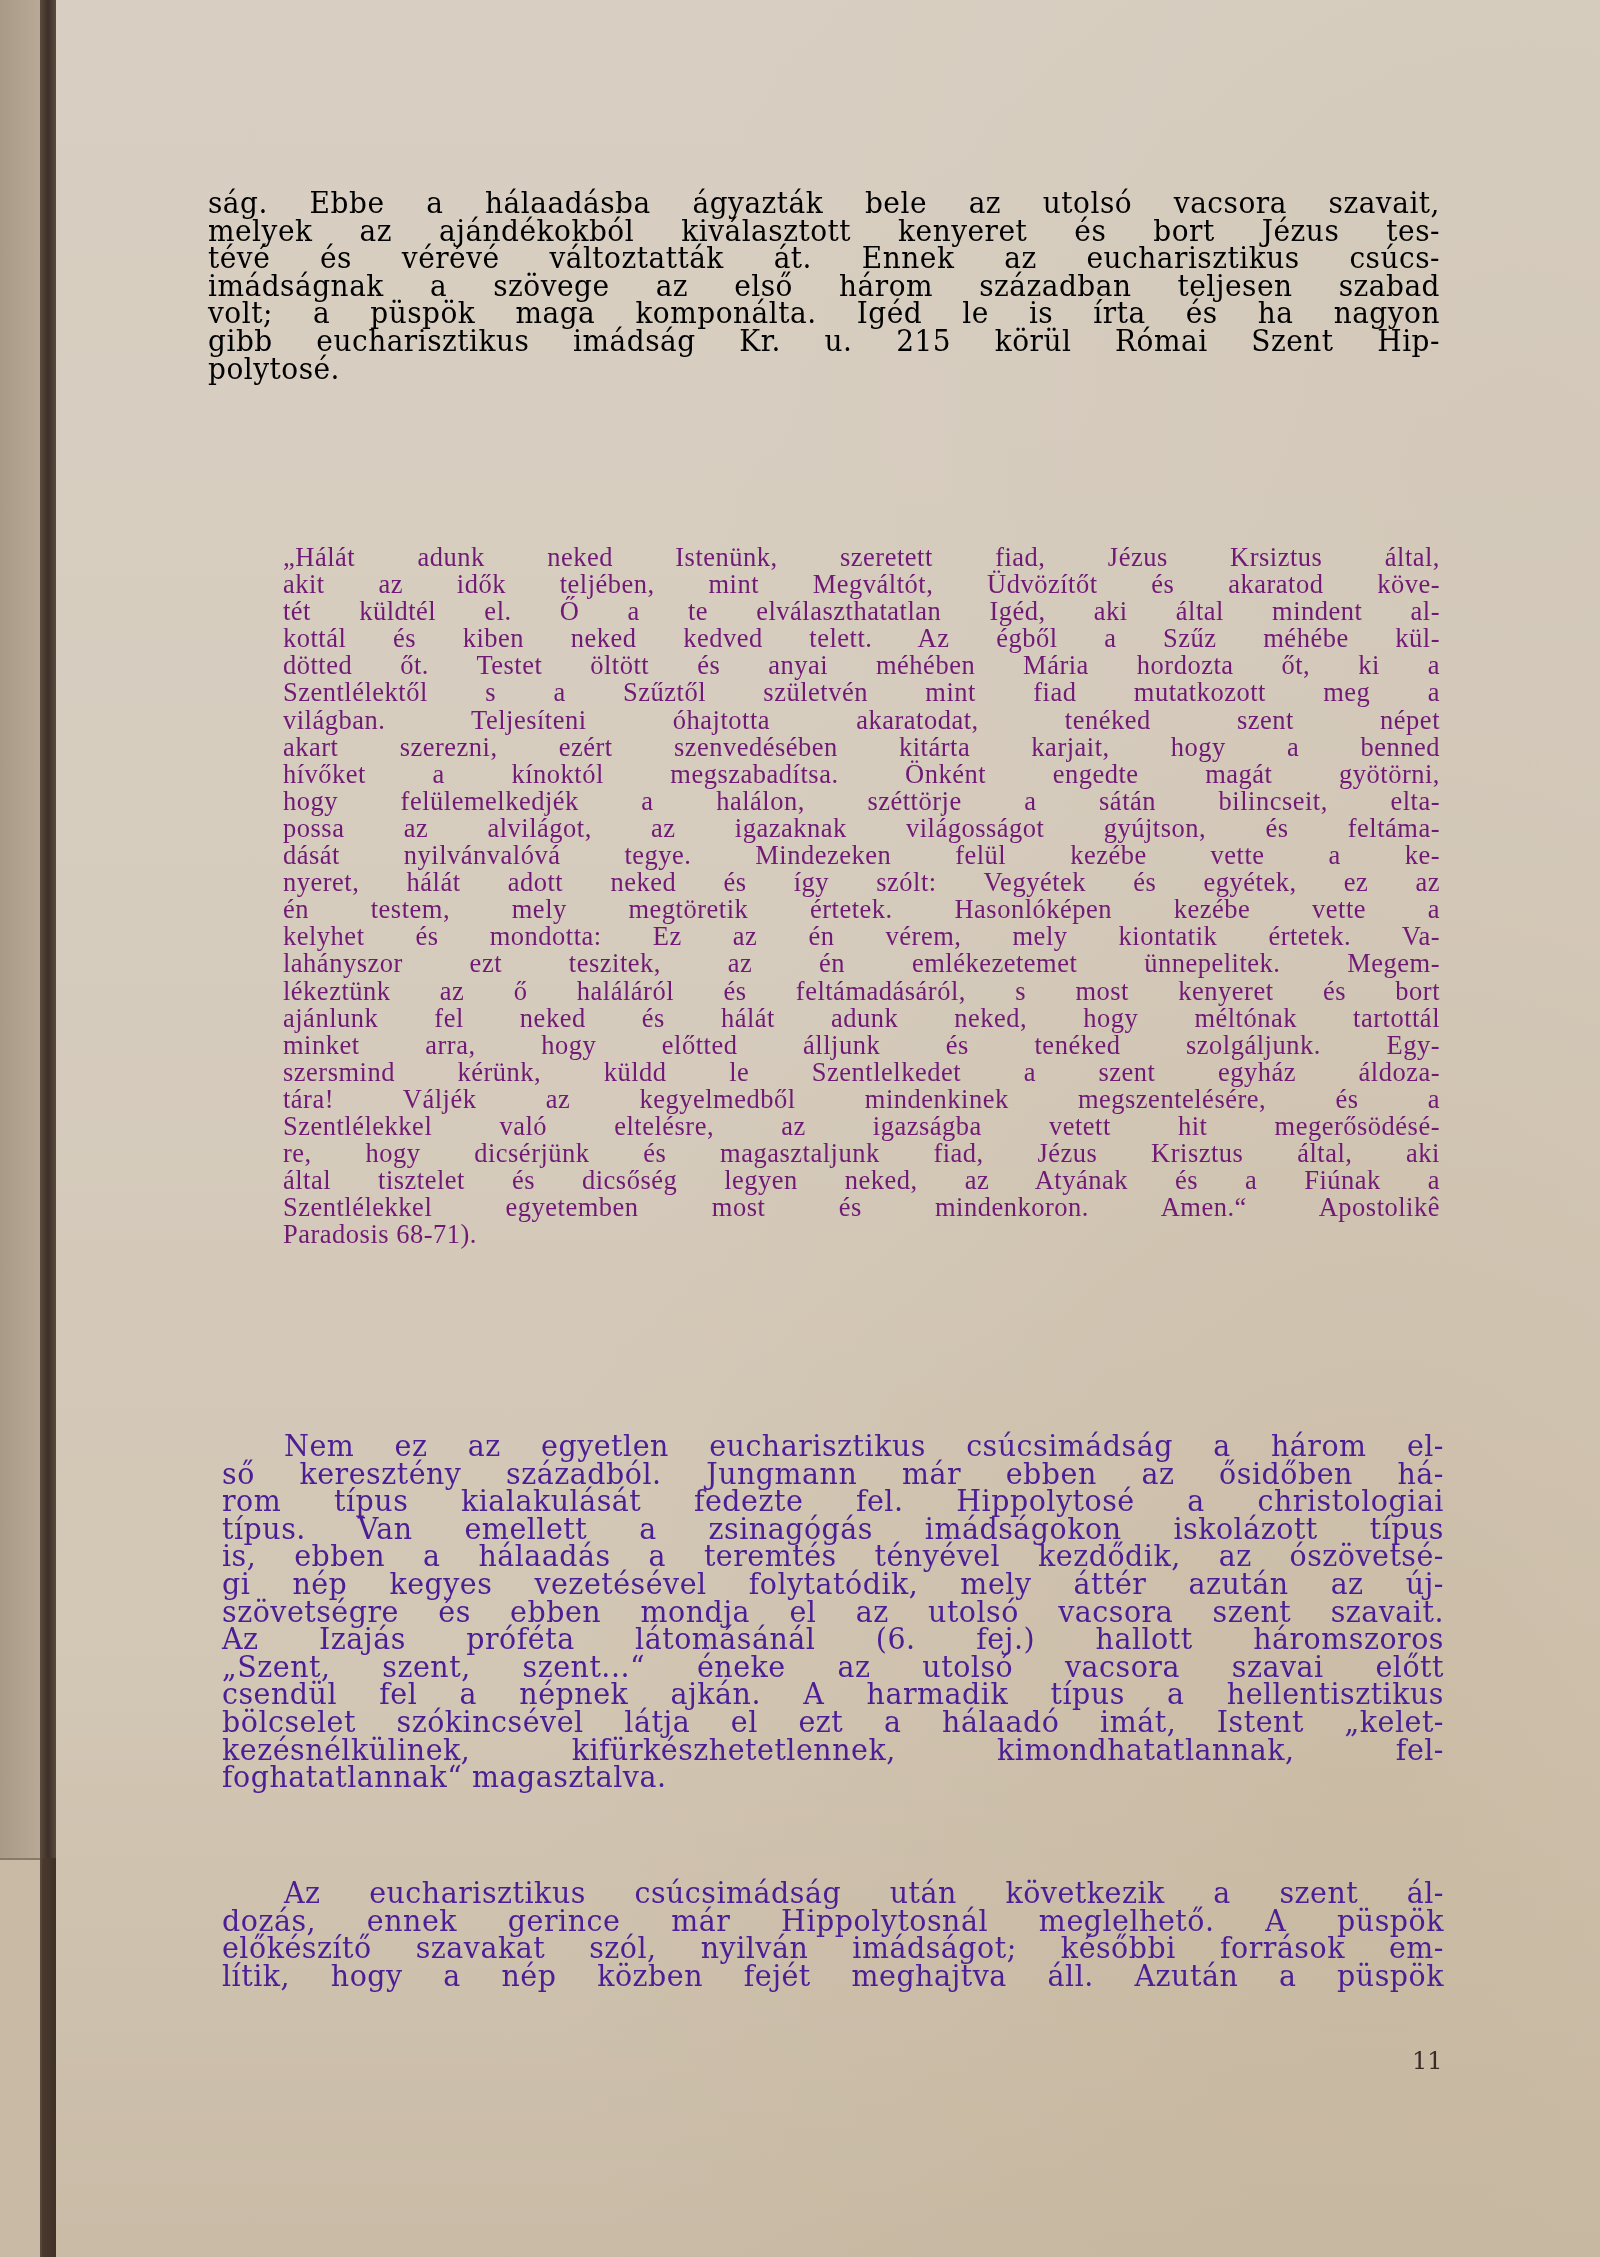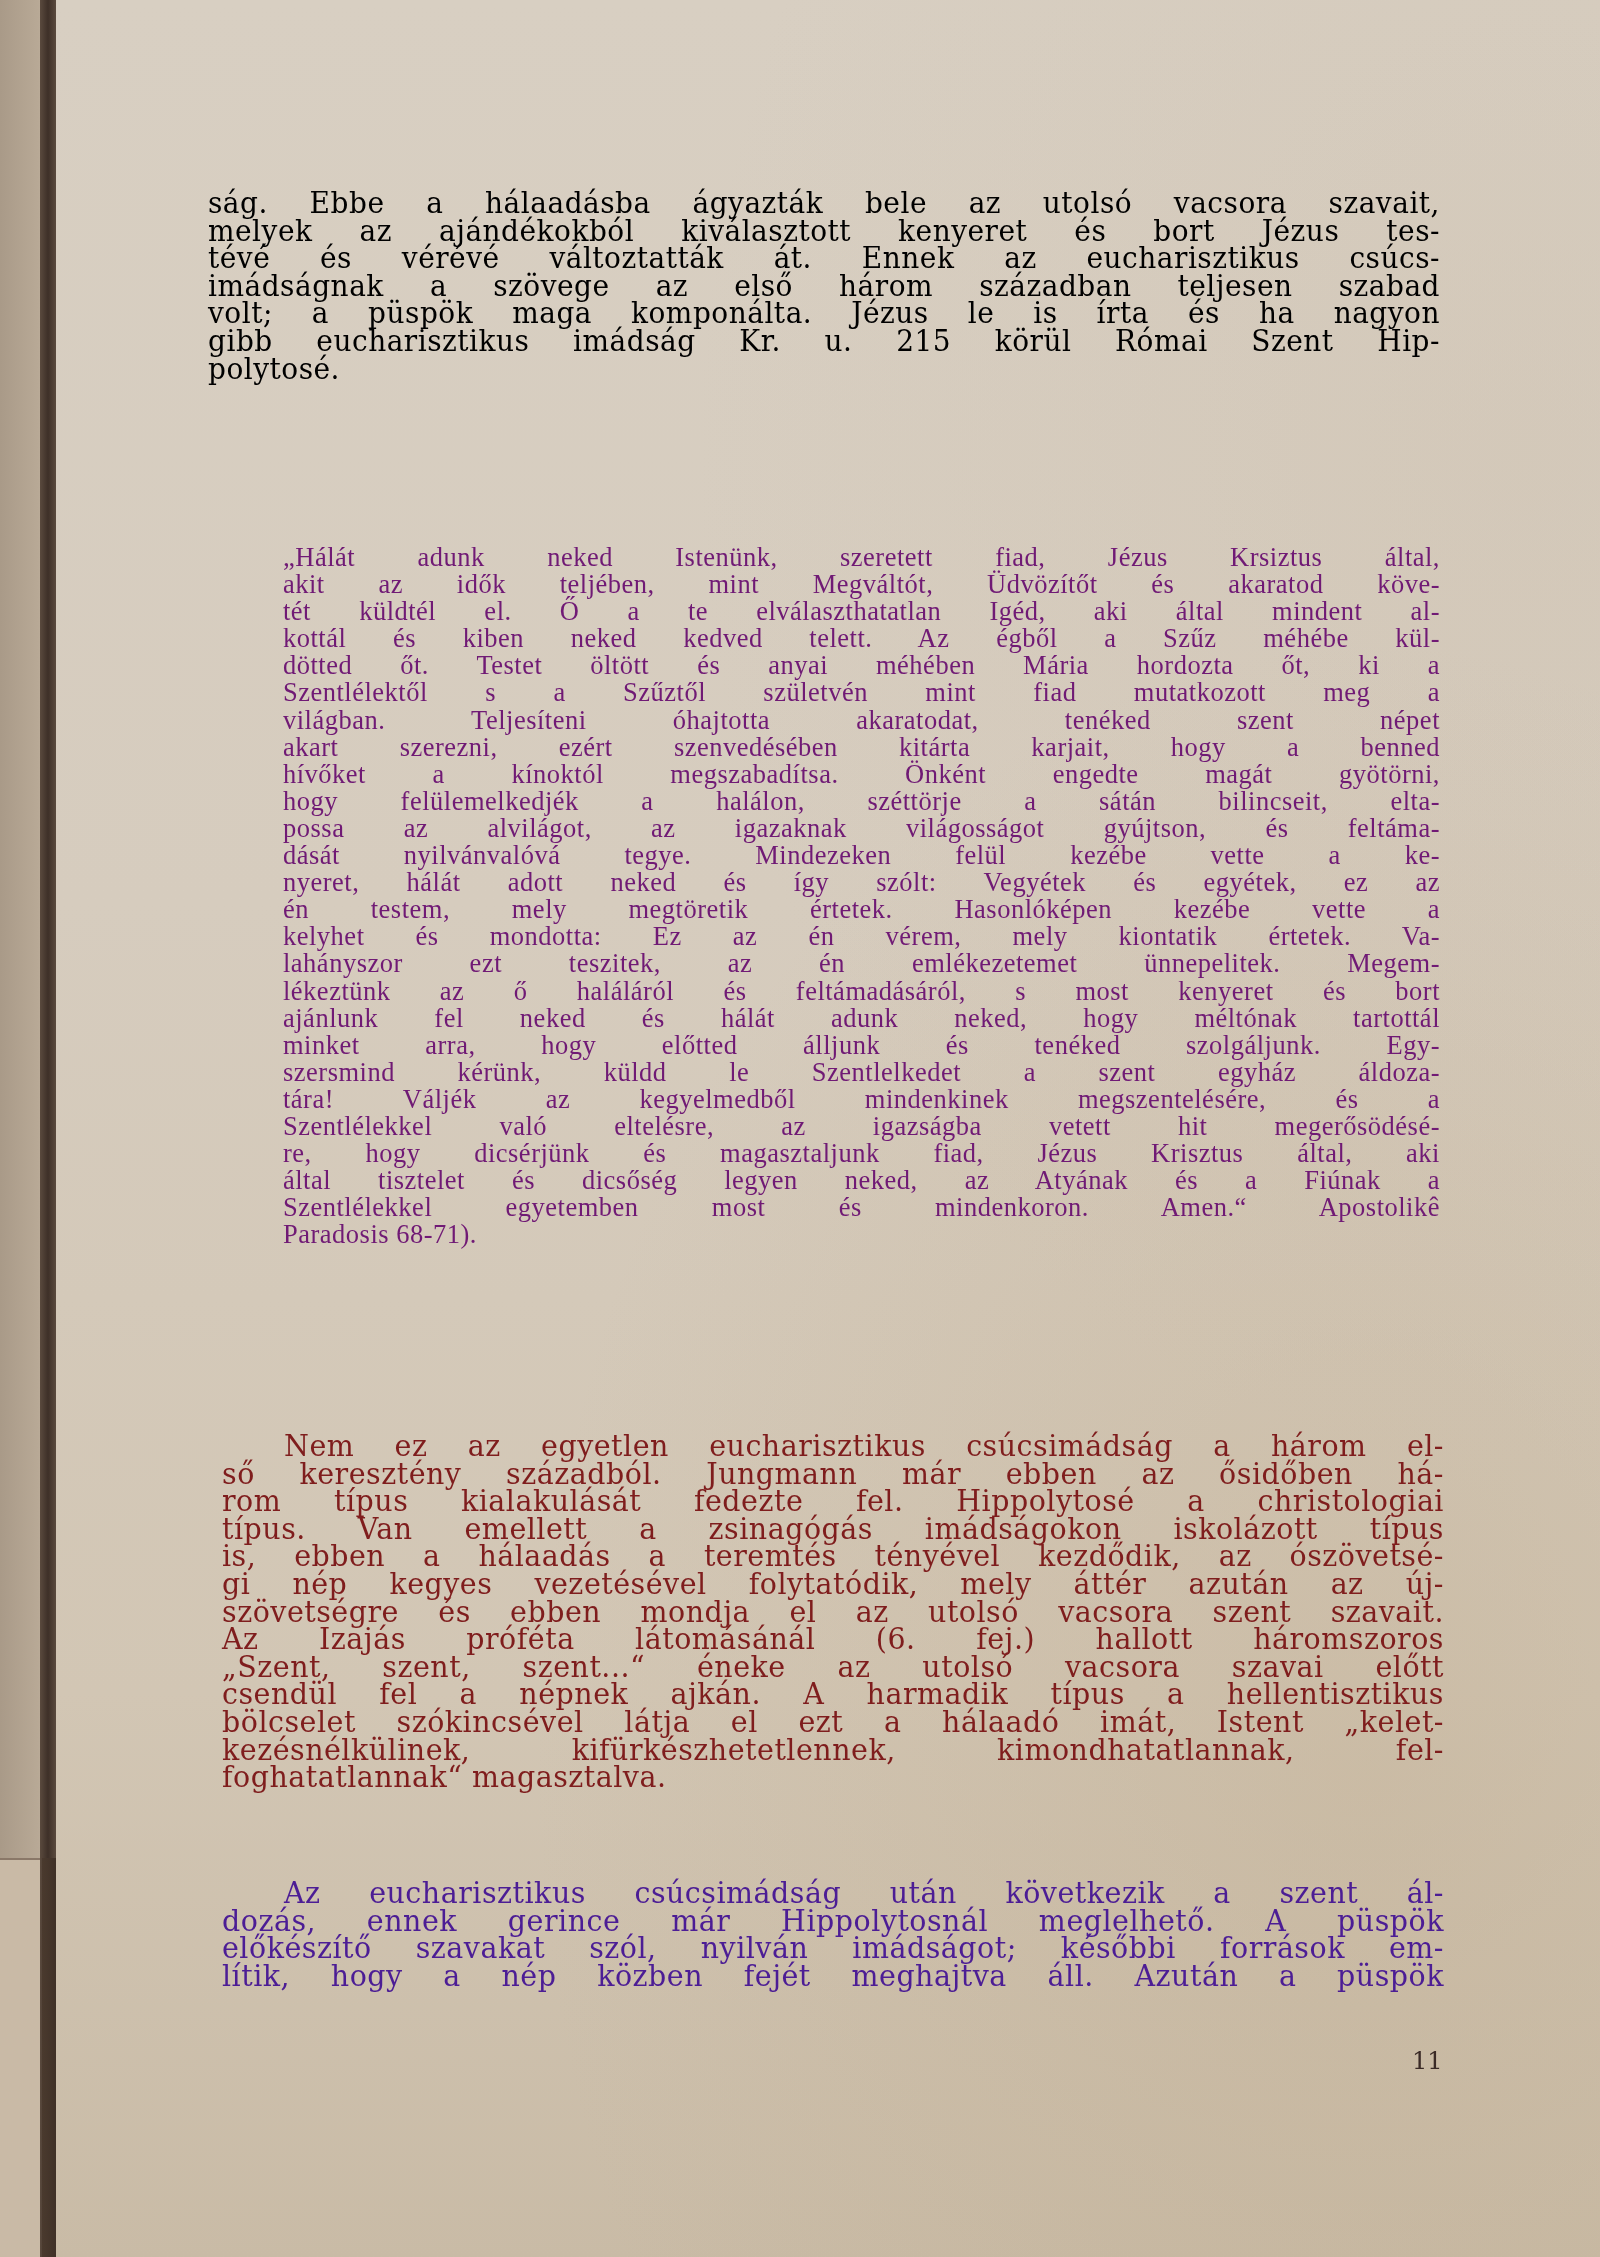--- a/index.html
+++ b/index.html
@@ -37,21 +37,21 @@
     font-size:29px; letter-spacing:0.5px;
     text-align:justify; text-align-last:justify;
     height:27px; line-height:27px;
     transform:scaleY(1.05);
   }
   .line.last { text-align-last:left; }
   .para1 { position:absolute; left:208px; top:190px; width:1232px; }
   .para1 .line { height:27.6px; line-height:27.6px; font-size:28px; }
   .quote { position:absolute; left:283px; top:544px; width:1157px; color:#701a75; }
   .quote .line { height:27.1px; line-height:27.1px; font-size:26.5px; font-family:"Liberation Serif", serif; }
-  .para2 { position:absolute; left:222px; top:1433px; width:1222px; color:#7f1d1d; }
+  .para2 { position:absolute; left:222px; top:1433px; width:1222px; color:#4c1d95; }
   .para2 .line { height:27.6px; line-height:27.6px; font-size:28.5px; }
   .para3 { position:absolute; left:222px; top:1880px; width:1222px; color:#4c1d95; }
   .para3 .line { height:27.6px; line-height:27.6px; font-size:28.5px; }
   .indent { padding-left:62px; }
   .page-number {
     position:absolute; left:1412px; top:2047px;
     font-size:24px; font-weight:normal; color:#3a2a26;
     font-family:"DejaVu Serif", serif;
   }
 </style>
@@ -63,21 +63,21 @@
 <div class="spine-shadow"></div>
 <div class="spine-shadow-lower"></div>
 
 <div class="page"></div>
 
 <div class="para1">
   <span class="line">ság. Ebbe a hálaadásba ágyazták bele az utolsó vacsora szavait,</span>
   <span class="line">melyek az ajándékokból kiválasztott kenyeret és bort Jézus tes-</span>
   <span class="line">tévé és vérévé változtatták át. Ennek az eucharisztikus csúcs-</span>
   <span class="line">imádságnak a szövege az első három században teljesen szabad</span>
-  <span class="line">volt; a püspök maga komponálta. Jézus le is írta és ha nagyon</span>
+  <span class="line">volt; a püspök maga komponálta. Igéd le is írta és ha nagyon</span>
   <span class="line">gibb eucharisztikus imádság Kr. u. 215 körül Római Szent Hip-</span>
   <span class="line last">polytosé.</span>
 </div>
 
 <div class="quote">
   <span class="line">„Hálát adunk neked Istenünk, szeretett fiad, Jézus Krsiztus által,</span>
   <span class="line">akit az idők teljében, mint Megváltót, Üdvözítőt és akaratod köve-</span>
   <span class="line">tét küldtél el. Ő a te elválaszthatatlan Igéd, aki által mindent al-</span>
   <span class="line">kottál és kiben neked kedved telett. Az égből a Szűz méhébe kül-</span>
   <span class="line">dötted őt. Testet öltött és anyai méhében Mária hordozta őt, ki a</span>

